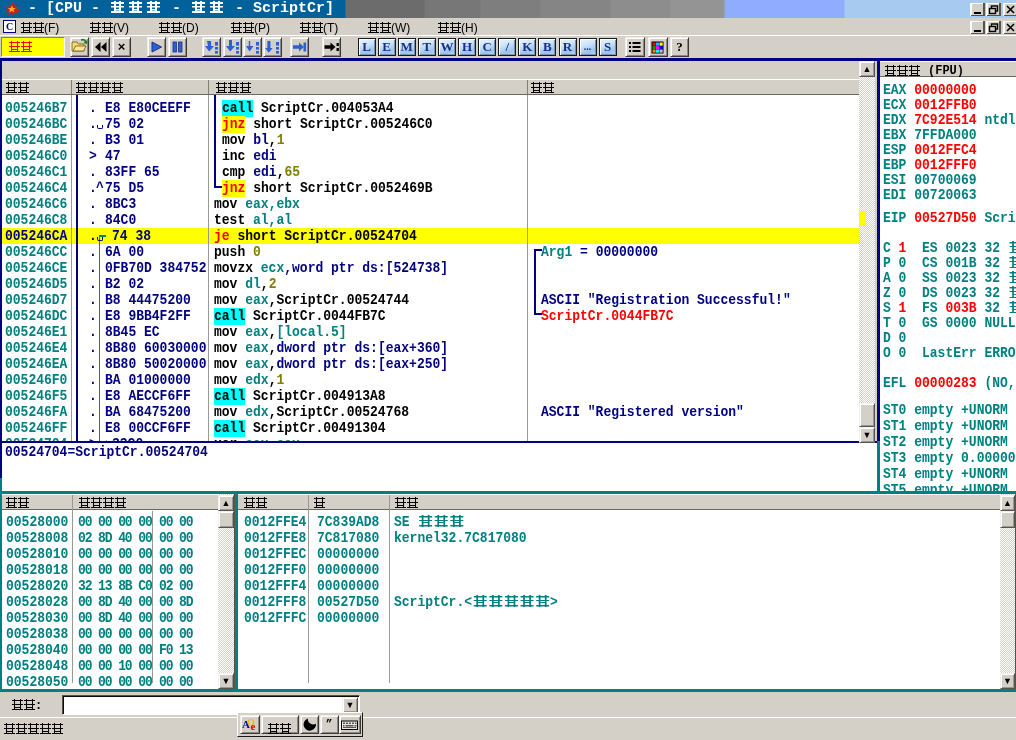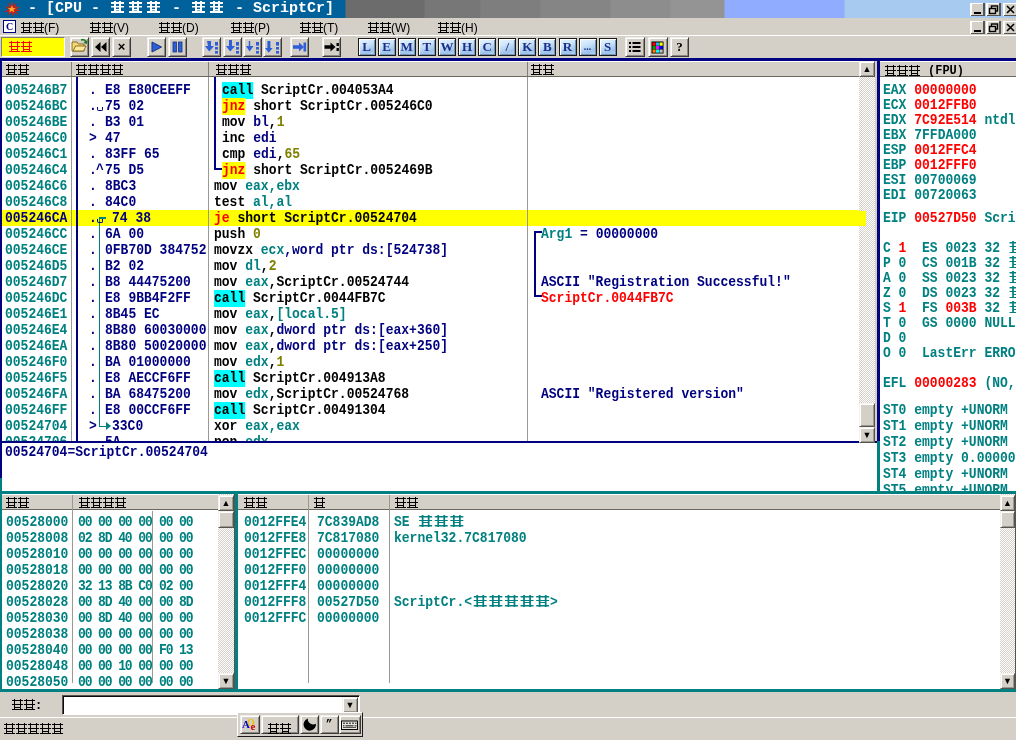--- a/index.html
+++ b/index.html
@@ -210,21 +210,21 @@
       <rect x="7" y="10.5" width="3.2" height="3.2" fill="#00ffff"></rect>
       <rect x="10.5" y="10.5" width="3.2" height="3.2" fill="#c0c0c0"></rect>
     </svg>
   </div>
 <div class="ab tbtn" style="left:670px;top:37px;width:19px;height:20px">
     <div style="position:absolute;left:0;top:0;width:17px;height:18px;font:bold 13px 'Liberation Serif';text-align:center;line-height:18px;color:#000">?</div>
   </div>
 <div class="ab" style="left:0;top:58px;width:1016px;height:3px;background:#000080"></div>
 <div class="ab" style="left:0;top:58px;width:2px;height:430px;background:#000080"></div>
 <div class="ab" style="left:0;top:478px;width:2px;height:13px;background:#008080"></div>
-<div class="ab" style="left:2px;top:61px;width:857px;height:379.5px;background:#fff;overflow:hidden" id="disasm">
+<div class="ab" style="left:2px;top:79px;width:857px;height:379.5px;background:#fff;overflow:hidden" id="disasm">
     <div class="ab hdr" style="left:0;top:0;width:857px;height:16px"></div>
     <div class="ab s12" style="left:3px;top:2px"><i class="cj c12"></i><i class="cj c12"></i></div>
     <div class="ab s12" style="left:73px;top:2px"><i class="cj c12"></i><i class="cj c12"></i><i class="cj c12"></i><i class="cj c12"></i></div>
     <div class="ab s12" style="left:213px;top:2px"><i class="cj c12"></i><i class="cj c12"></i><i class="cj c12"></i></div>
     <div class="ab s12" style="left:528px;top:2px"><i class="cj c12"></i><i class="cj c12"></i></div>
     <div class="ab" style="left:69px;top:1px;width:1px;height:14px;background:#807e76"></div>
     <div class="ab" style="left:206px;top:1px;width:1px;height:14px;background:#807e76"></div>
     <div class="ab" style="left:525px;top:1px;width:1px;height:14px;background:#807e76"></div>
     <div class="ab" style="left:0;top:149px;width:857px;height:16px;background:#ffff00"></div>
     <div class="ab" style="left:69px;top:16px;width:1px;height:363.5px;background:#9a9a94"></div>

